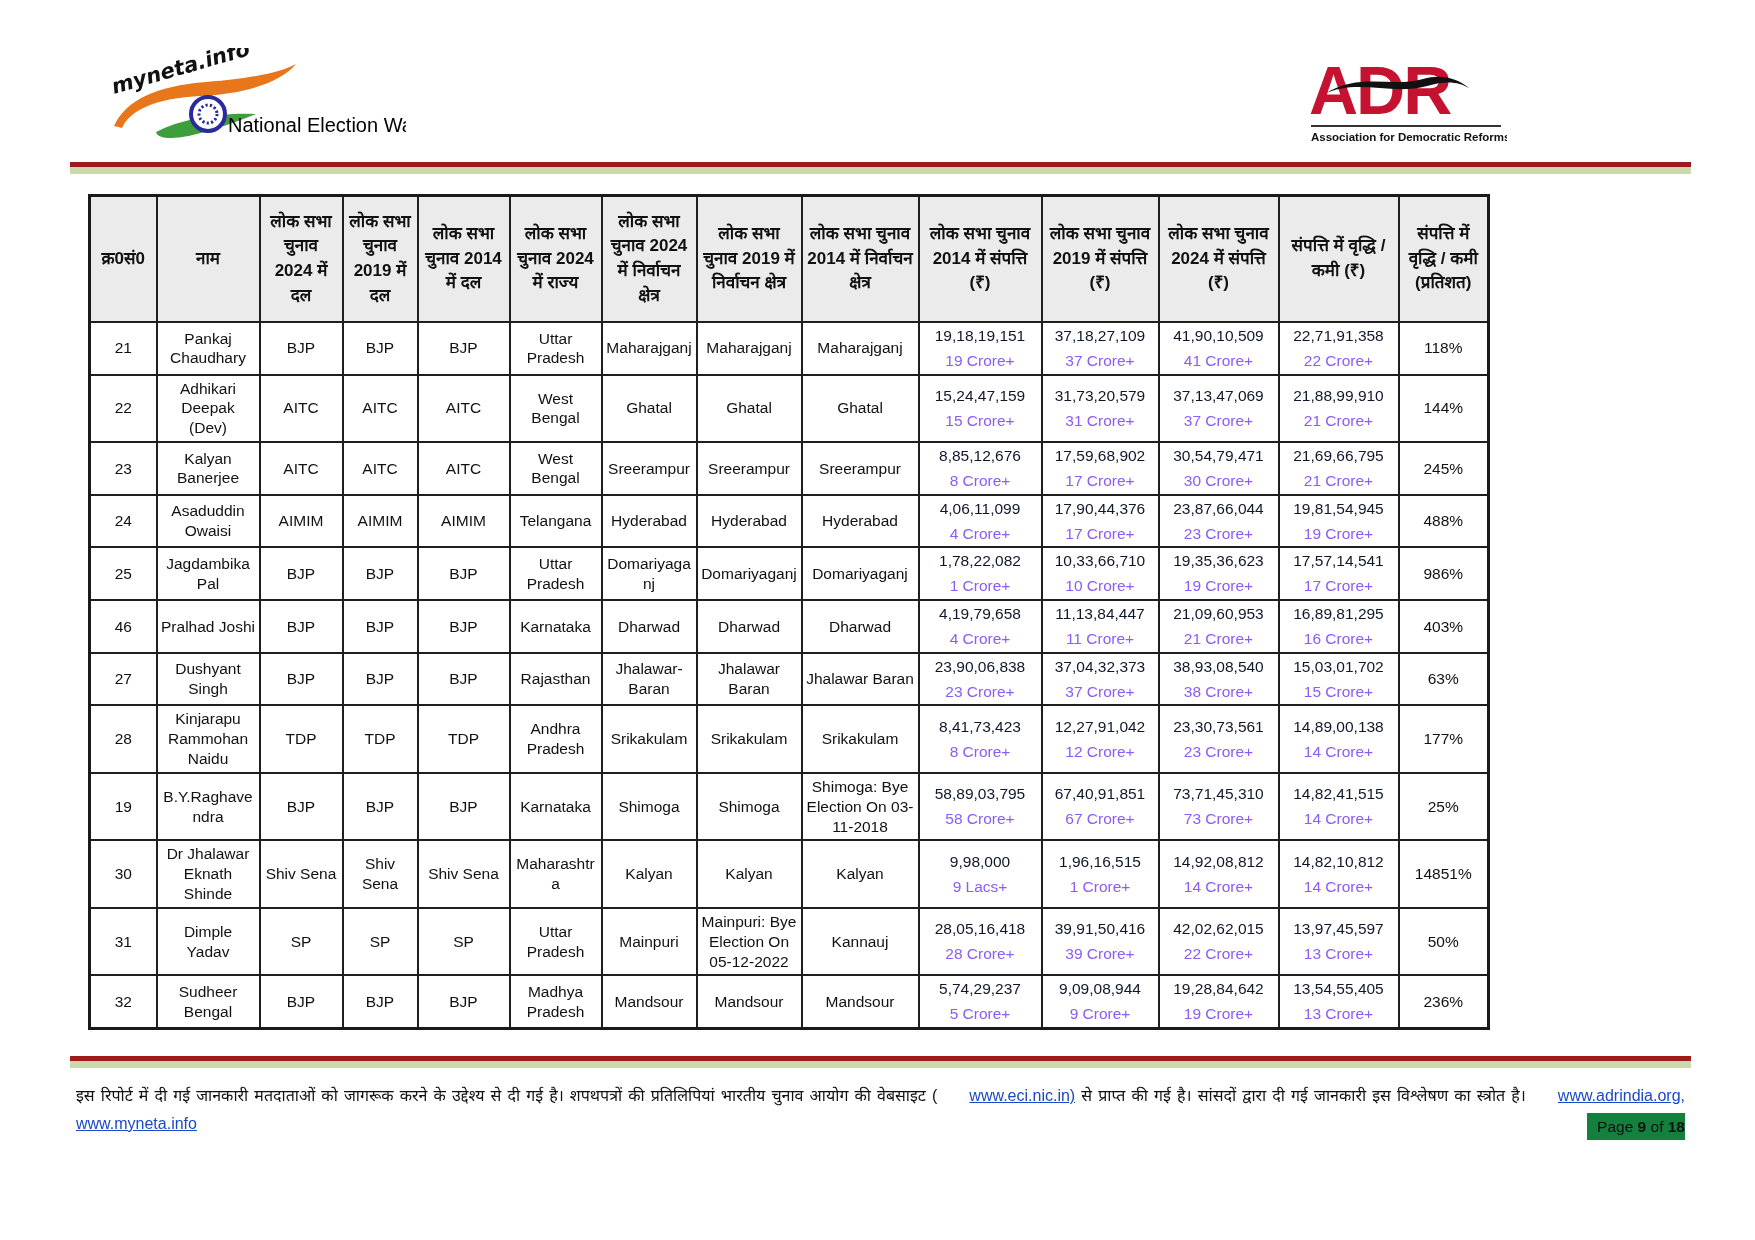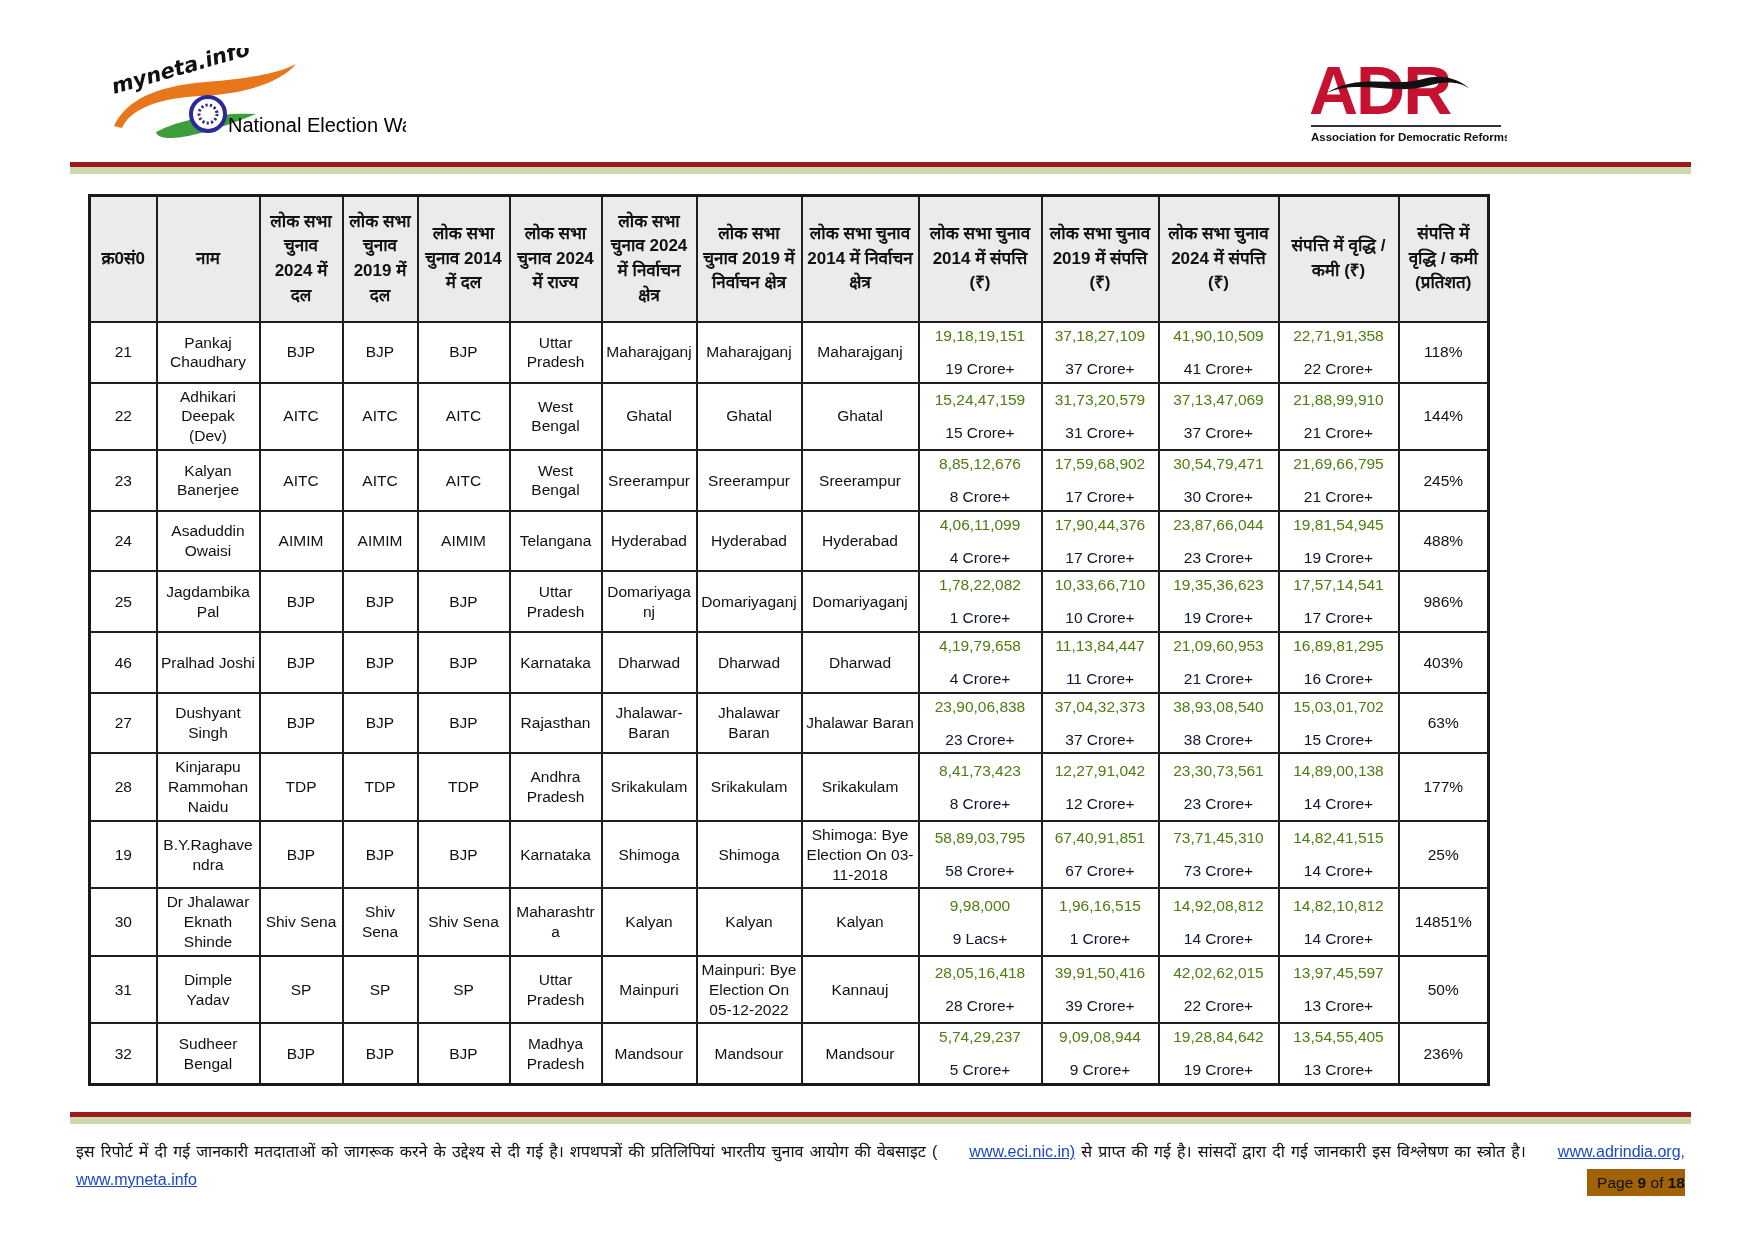--- a/index.html
+++ b/index.html
@@ -18,27 +18,27 @@
   .tbl-wrap{margin:20px 0 0 88px;}
   table.main{border-collapse:collapse;table-layout:fixed;width:1399px;border:3px solid #1a1a1a;}
   table.main th, table.main td{
     border:2px solid #1f1f1f;text-align:center;vertical-align:middle;
     padding:3px 3px;word-wrap:break-word;overflow-wrap:break-word;
   }
   table.main th{
     background:#EBEBEB;font-weight:bold;font-size:17px;line-height:1.45;height:118px;
   }
   table.main td{font-size:15.5px;line-height:1.28;height:44px;background:#fff;}
-  td .amt{color:#4d7c0f;}
-  td .approx{color:#0f172a;margin-top:13px;}
+  td .amt{color:#0f172a;}
+  td .approx{color:#8b5cf6;margin-top:5px;}
   
   .footer{margin:26px 64px 0 70px;}
   .footnote{position:relative;margin:14px 6px 0 6px;font-size:16px;line-height:1.75;text-align:justify;}
   .footnote a{color:#1A49C8;text-decoration:underline;cursor:pointer;margin-left:32px;}
-  .page-num{position:absolute;right:0;bottom:-2px;font-size:15.5px;background:#a16207;padding-left:10px;}
+  .page-num{position:absolute;right:0;bottom:-2px;font-size:15.5px;background:#15803d;padding-left:10px;}
   .page-num b{font-weight:bold;}
 </style>
 </head>
 <body>
 
 <div class="top-header">
 
   <svg class="myneta-logo" viewBox="0 0 310 100">
     <path d="M18,78 C30,52 60,38 110,34 C160,30 185,24 200,16 C185,34 150,46 105,48 C60,50 34,62 26,80 Z" fill="#E8761A"></path>
     <path d="M60,84 C85,70 130,64 160,66 C130,78 95,90 75,90 C66,90 61,88 60,84 Z" fill="#3F9E3C"></path>

